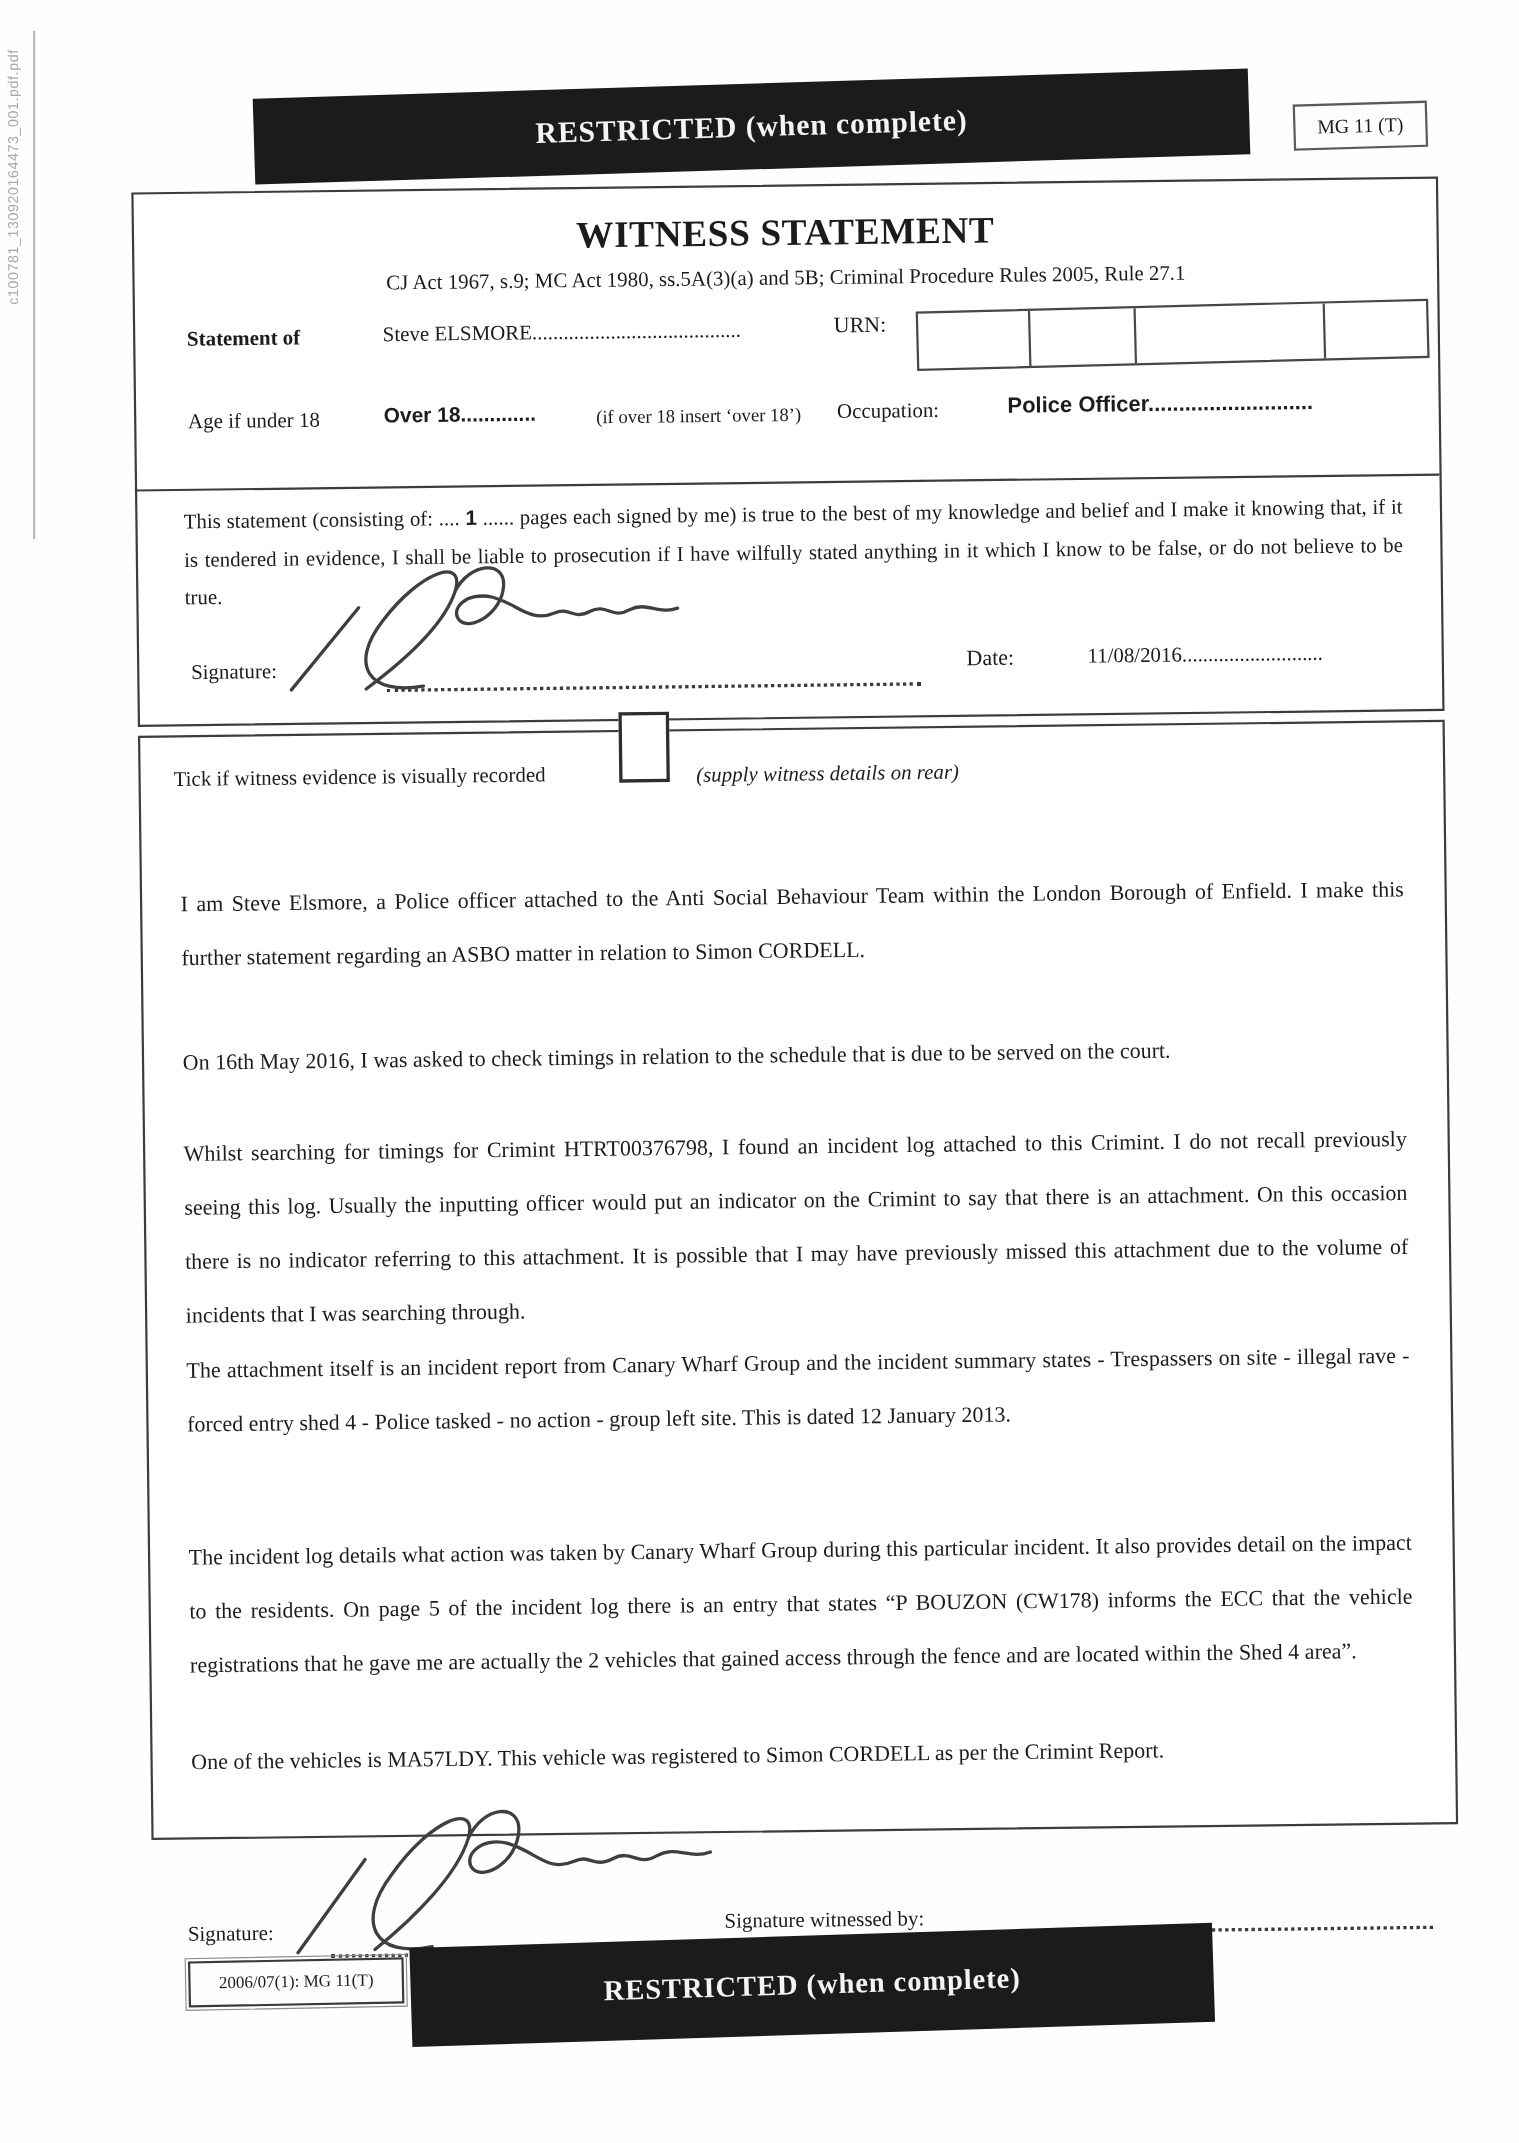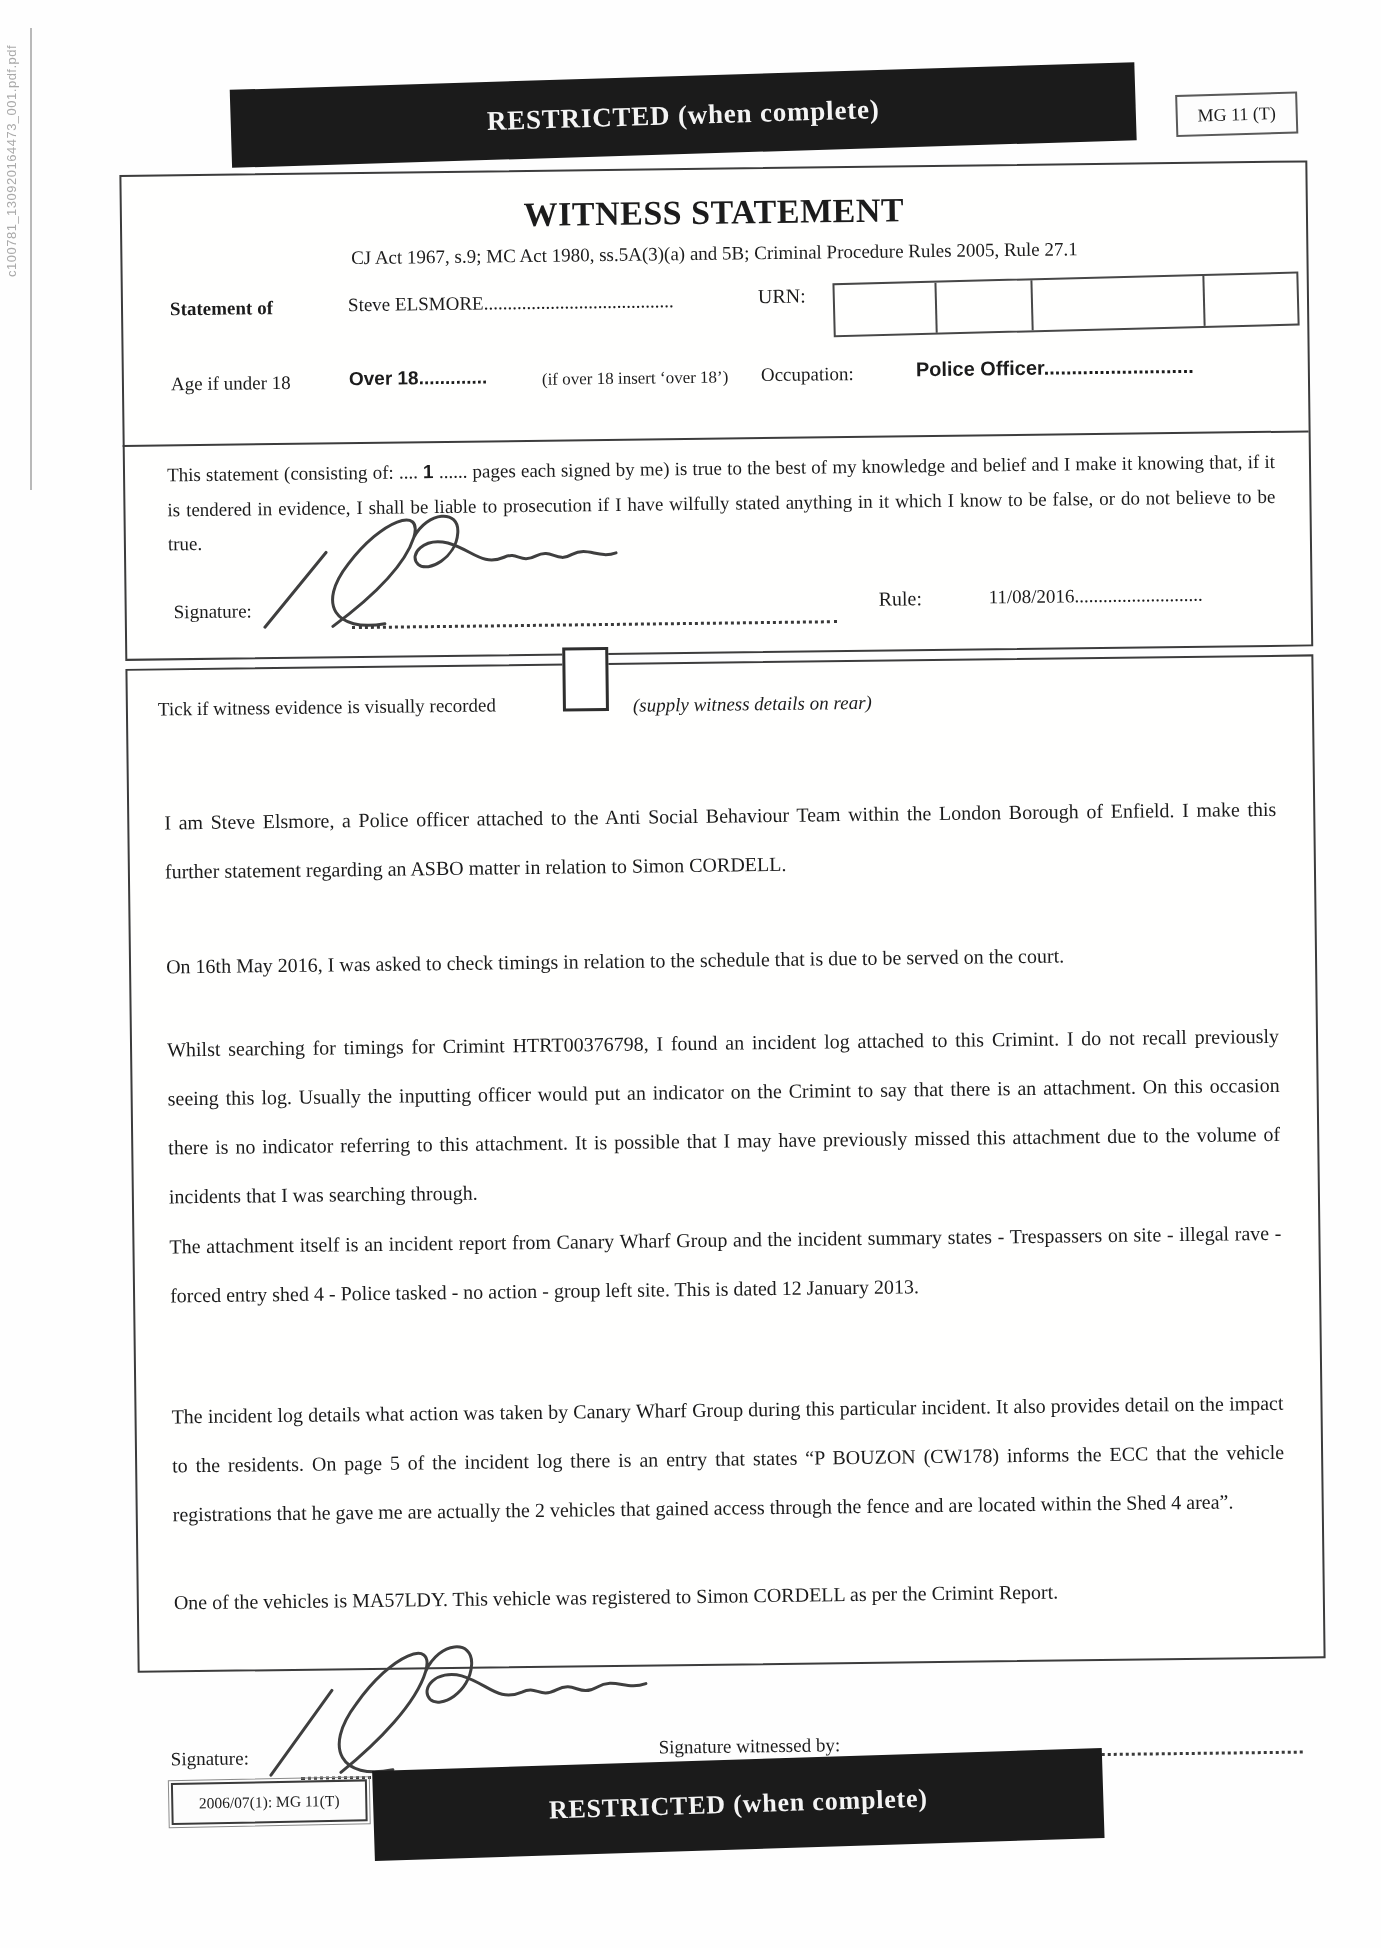--- a/index.html
+++ b/index.html
@@ -100,21 +100,21 @@
         <span>......  pages each signed by me) is true to the best of my knowledge and belief and I make it knowing that, if it is tendered in evidence, I shall be liable to prosecution if I have wilfully stated anything in it which I know to be false, or do not believe to be true.</span>
       </div>
 
       <div class="hb lbl" style="left:47px;top:425px;">Signature:</div>
       <div class="dotline" style="left:225px;top:452px;width:485px;"></div>
       <svg class="sig-scrawl" style="left:130px;top:330px;" width="500" height="128" viewBox="0 0 500 128">
         <path d="M8,122 L70,48 M128,120 C78,128 60,100 92,60 C126,16 168,2 158,34 C148,64 112,96 76,122
                  M158,34 C172,8 204,6 202,30 C200,55 172,70 162,61 C152,51 168,34 192,40
                  C216,47 226,64 248,55 C262,49 264,62 280,54 C296,46 300,62 316,53 C332,45 342,58 360,52" stroke="#3f3f3f" stroke-width="3" fill="none" stroke-linecap="round"></path>
       </svg>
-      <div class="hb lbl" style="left:752px;top:420px;font-size:20px;">Rule:</div>
+      <div class="hb lbl" style="left:752px;top:420px;font-size:20px;">Date:</div>
       <div class="hb lbl" style="left:862px;top:420px;">11/08/2016...........................</div>
     </div>
 
     <div class="body-box">
       <div class="hb tick-label">Tick if witness evidence is visually recorded</div>
       <div class="tick-box"></div>
       <div class="hb tick-hint">(supply witness details on rear)</div>
 
       <div class="para" style="top:128px;">I am Steve Elsmore, a Police officer attached to the Anti Social Behaviour Team within the London Borough of Enfield.  I make this further statement regarding an ASBO matter in relation to Simon CORDELL.</div>
       <div class="para" style="top:272px;">On 16th May 2016, I was asked to check timings in relation to the schedule that is due to be served on the court.</div>

